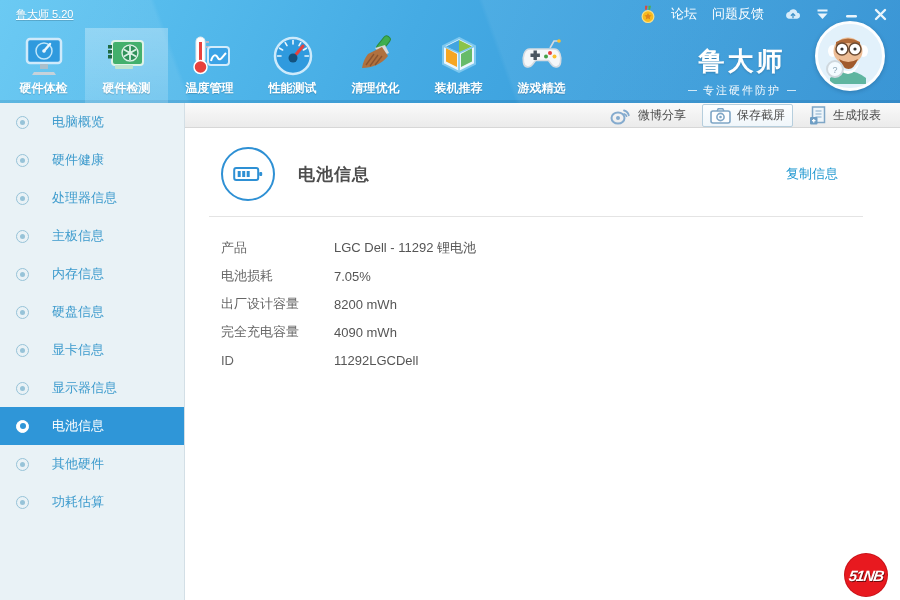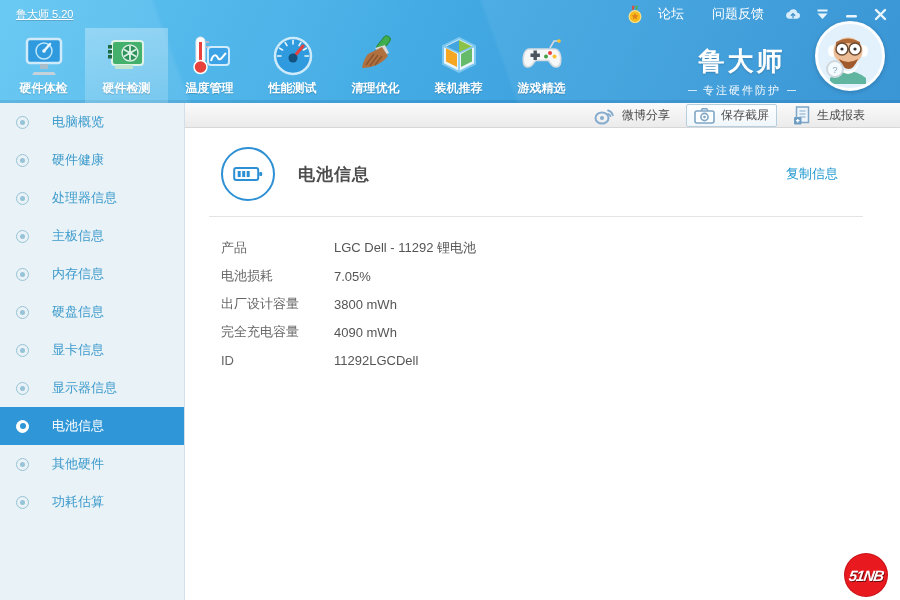--- a/index.html
+++ b/index.html
@@ -29,21 +29,21 @@
   .brand{position:absolute;right:104px;top:44px;text-align:center;color:#fff;}
   .brand-name{font-size:26px;font-weight:bold;letter-spacing:3px;text-shadow:0 1px 2px rgba(0,0,0,.18);}
   .brand-tagline{font-size:11px;margin-top:4px;letter-spacing:2px;display:flex;align-items:center;gap:6px;opacity:.95;}
   .brand-tagline::before,.brand-tagline::after{content:'';width:9px;height:1px;background:rgba(255,255,255,.8);}
   .avatar{position:absolute;right:15px;top:21px;width:64px;height:64px;border-radius:50%;
     background:#e2f1fb;border:3px solid #fdfeff;box-shadow:0 1px 4px rgba(0,30,60,.25);overflow:hidden;z-index:3;}
 
   
   .actionbar{position:absolute;left:185px;top:103px;width:715px;height:25px;
     background:linear-gradient(#fafafa,#ebebeb);border-bottom:1px solid #d7d7d7;
-    display:flex;justify-content:flex-end;align-items:center;gap:9px;padding-right:28px;box-sizing:border-box;
+    display:flex;justify-content:flex-end;align-items:center;gap:9px;padding-right:12px;box-sizing:border-box;
     font-size:12px;color:#4c4c4c;}
   .action{display:flex;align-items:center;gap:6px;padding:2px 7px;cursor:pointer;white-space:nowrap;}
   .action.button{background:linear-gradient(#fdfeff,#f0f6fa);border:1px solid #b6cedd;border-radius:2px;}
 
   
   .sidebar{position:absolute;left:0;top:103px;width:185px;height:497px;
     background:#e9f2f6;border-right:1px solid #d3dfe6;box-sizing:border-box;}
   .side-item{height:38px;display:flex;align-items:center;padding-left:16px;gap:23px;
     color:#3d9bcd;font-size:13px;cursor:pointer;}
   .side-item.selected{background:#2f96d8;color:#fff;}
@@ -80,21 +80,21 @@
       <span class="app-title">鲁大师 5.20</span>
       <div class="tb-right">
         <span class="winbtn" id="medal-slot">
             <svg width="19" height="21" viewBox="0 0 19 21">
               <path d="M6 0 h3 l-1 5 h-2 Z" fill="#d84a42"></path>
               <path d="M10 0 h3 l-1 5 h-2 Z" fill="#4caf50"></path>
               <circle cx="9.5" cy="13" r="7" fill="#f7bb1e" stroke="#fbe08a" stroke-width="1.4"></circle>
               <path d="M9.5 8.6 l1.3 2.6 2.9.4 -2.1 2 .5 2.9 -2.6 -1.4 -2.6 1.4 .5 -2.9 -2.1 -2 2.9 -.4 Z" fill="#e0861a"></path>
             </svg>
           </span>
-        <span id="tb-links" style="display:flex;gap:28px;justify-content:flex-end;">
+        <span id="tb-links" style="display:flex;gap:15px;justify-content:flex-end;">
             <span class="tb-link">论坛</span>
             <span class="tb-link">问题反馈</span>
           </span>
         <span class="winbtns" id="win-icons">
             <span class="winbtn">
               <svg width="19" height="14" viewBox="0 0 19 14">
                 <path d="M4.5 12.5 a4 4 0 0 1 .4-7.9 a5 5 0 0 1 9.6 1 a3.3 3.3 0 0 1 -.3 6.9 Z" fill="#d7ecfa"></path>
                 <path d="M9.5 12 V6.5 M7 9 L9.5 6.5 L12 9" stroke="#3f92c9" stroke-width="1.5" fill="none"></path>
               </svg>
             </span>
@@ -361,21 +361,21 @@
         <div class="row">
           <span class="rlabel">产品</span>
           <span class="rvalue">LGC Dell - 11292 锂电池</span>
         </div>
         <div class="row">
           <span class="rlabel">电池损耗</span>
           <span class="rvalue">7.05%</span>
         </div>
         <div class="row">
           <span class="rlabel">出厂设计容量</span>
-          <span class="rvalue">3800 mWh</span>
+          <span class="rvalue">8200 mWh</span>
         </div>
         <div class="row">
           <span class="rlabel">完全充电容量</span>
           <span class="rvalue">4090 mWh</span>
         </div>
         <div class="row">
           <span class="rlabel">ID</span>
           <span class="rvalue">11292LGCDell</span>
         </div>
       </div>

